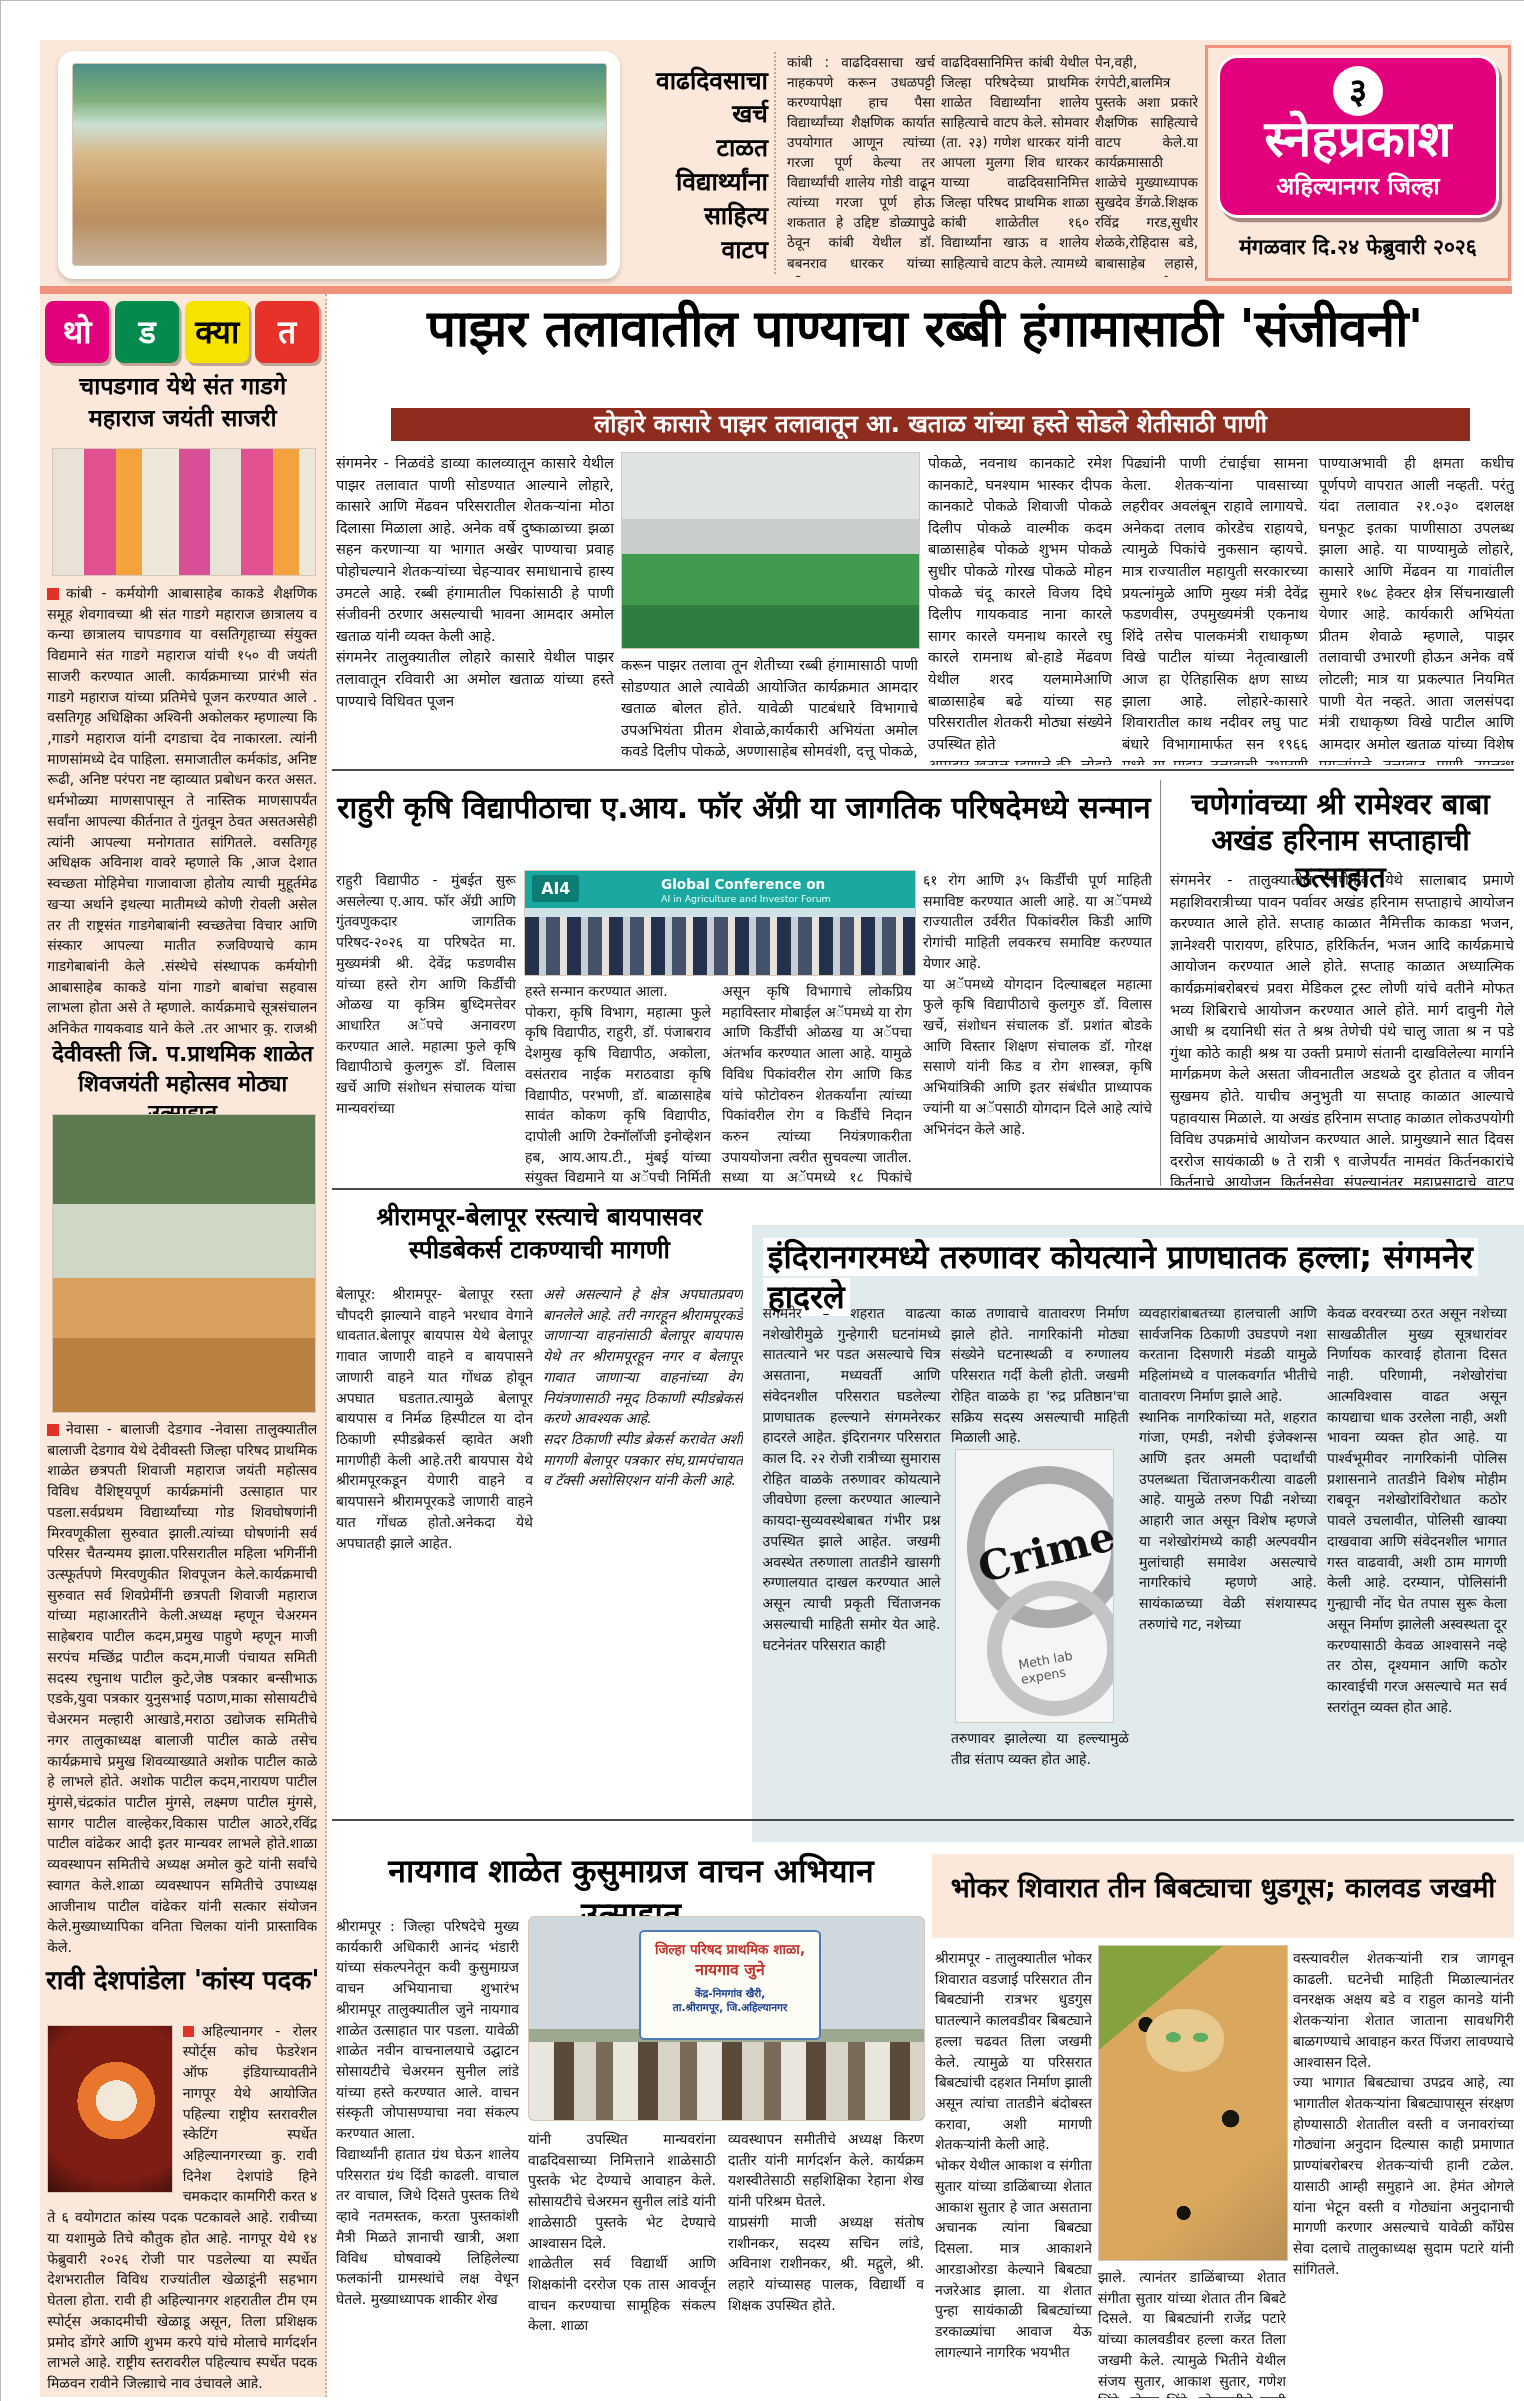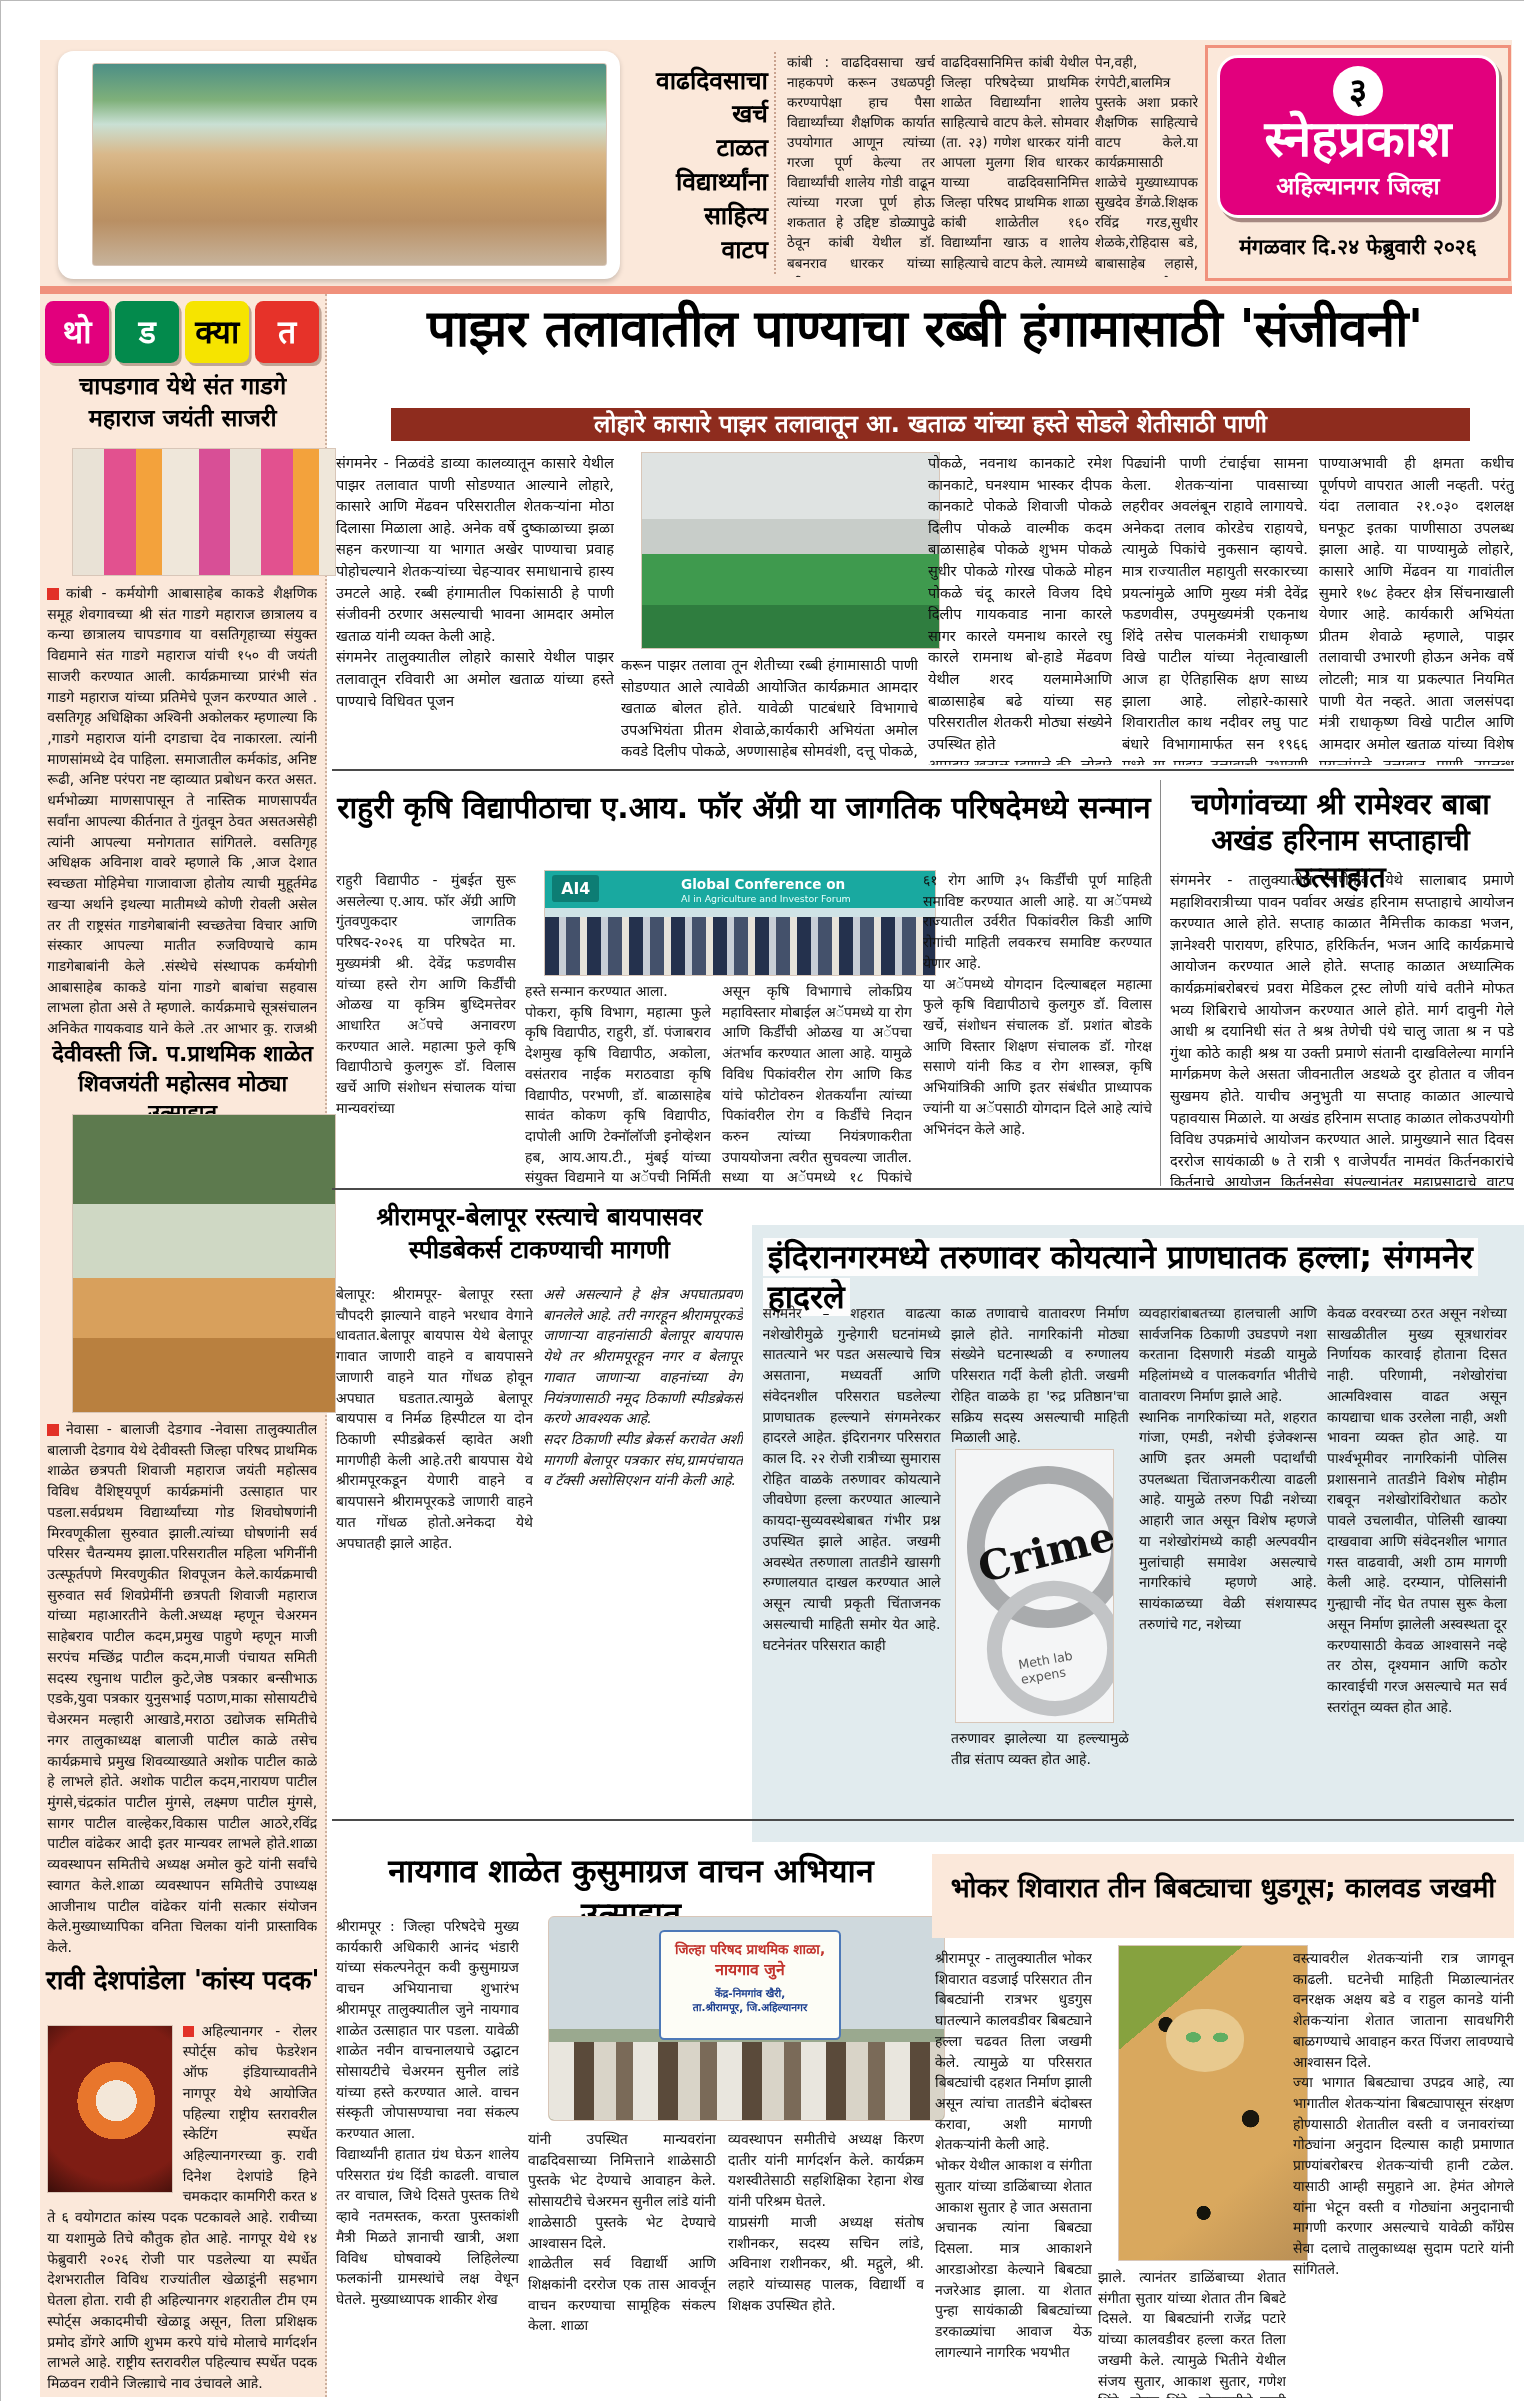--- a/index.html
+++ b/index.html
@@ -1,21 +1,21 @@
 <!DOCTYPE html>
 <html style="font-size:8.4px"><head>
 <meta charset="utf-8">
 <style>
   html,body{margin:0;padding:0;background:#e8e8e8;font-family:"DejaVu Sans",sans-serif;}
   .page{position:relative;width:1525px;height:2401px;background:#ffffff;margin:0 auto;overflow:hidden;border:0.5px solid #b9b9b9;}
   .abs{position:absolute;}
   .peach{background:#fbe8da;}
   .bodytext{font-size:14px;line-height:1.48;color:#111;text-align:justify;white-space:pre-line;overflow:hidden;}
   .headline{font-weight:bold;color:#000;text-align:center;white-space:pre-line;}
-  .ph{overflow:hidden;border:0.5px solid #d8c6b8;margin-left:20px;}
+  .ph{overflow:hidden;border:0.5px solid #d8c6b8;}
   .rule{background:#4a4a4a;}
   .vdot{border-left:2.1px dotted #c9a28e;}
   .sq{display:inline-block;width:11.5px;height:11.5px;background:#e23127;margin-right:7.3px;vertical-align:middle;}
   
   .mast-frame{border:3.1px solid #f0917c;box-sizing:border-box;}
   .mast-inner{position:absolute;left:9.4px;top:7.3px;right:9.4px;height:157px;background:#e2007d;border:3.7px solid #fff;border-radius:21px;box-shadow:3.1px 4.2px 0 rgba(60,20,20,.45);}
   .mast-circle{position:absolute;left:50%;top:7.3px;transform:translateX(-50%);width:50px;height:50px;border-radius:50%;background:#fff;color:#000;font-weight:bold;font-size:35px;line-height:50px;text-align:center;}
   .mast-title{position:absolute;left:0;right:0;top:56px;text-align:center;color:#fff;font-weight:bold;font-size:50px;line-height:1.0;}
   .mast-sub{position:absolute;left:0;right:0;top:111px;text-align:center;color:#fff;font-weight:bold;font-size:23.5px;}
   .mast-date{position:absolute;left:0;right:0;top:184px;text-align:center;color:#000;font-weight:bold;font-size:21px;}

